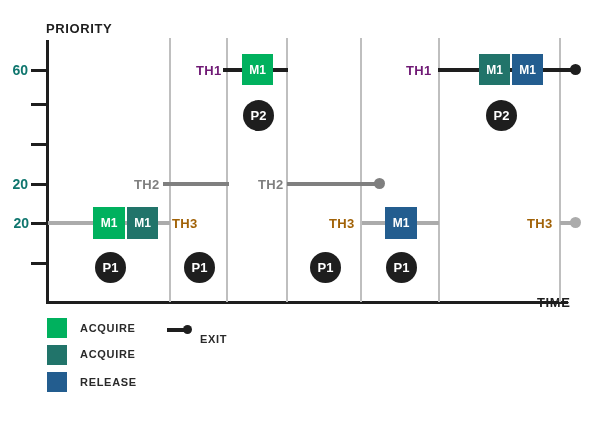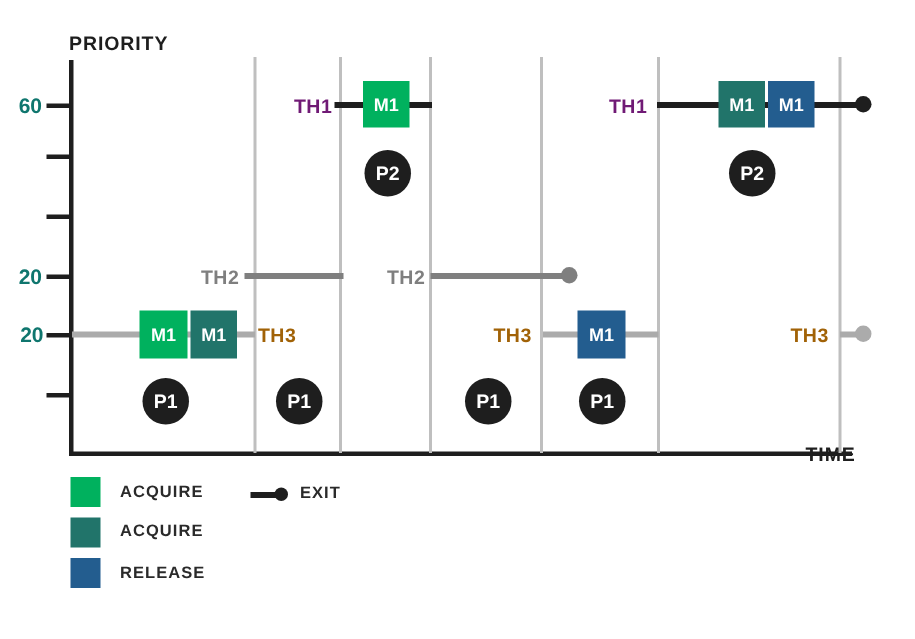--- a/index.html
+++ b/index.html
@@ -87,15 +87,15 @@
   <div class="abs badge" style="left:486px;top:100px">P2</div>
 
   <div class="abs swatch" style="left: 47px; top: 318px; background-color: rgb(0, 177, 94);"></div>
   <div class="abs legend-label" style="left:80px;top:322px">ACQUIRE</div>
   <div class="abs swatch" style="left: 47px; top: 345px; background-color: rgb(33, 116, 106);"></div>
   <div class="abs legend-label" style="left:80px;top:348px">ACQUIRE</div>
   <div class="abs swatch" style="left: 47px; top: 372px; background-color: rgb(35, 93, 143);"></div>
   <div class="abs legend-label" style="left:80px;top:376px">RELEASE</div>
   <div class="abs" style="left: 167px; top: 328px; width: 19px; height: 4px; background-color: rgb(30, 30, 30);"></div>
   <div class="abs" style="left: 183px; top: 325px; width: 9px; height: 9px; border-radius: 50%; background-color: rgb(30, 30, 30);"></div>
-  <div class="abs legend-label" style="left:200px;top:323px">EXIT</div>
+  <div class="abs legend-label" style="left:200px;top:333px">EXIT</div>
 
 </div>
 
 </body></html>

